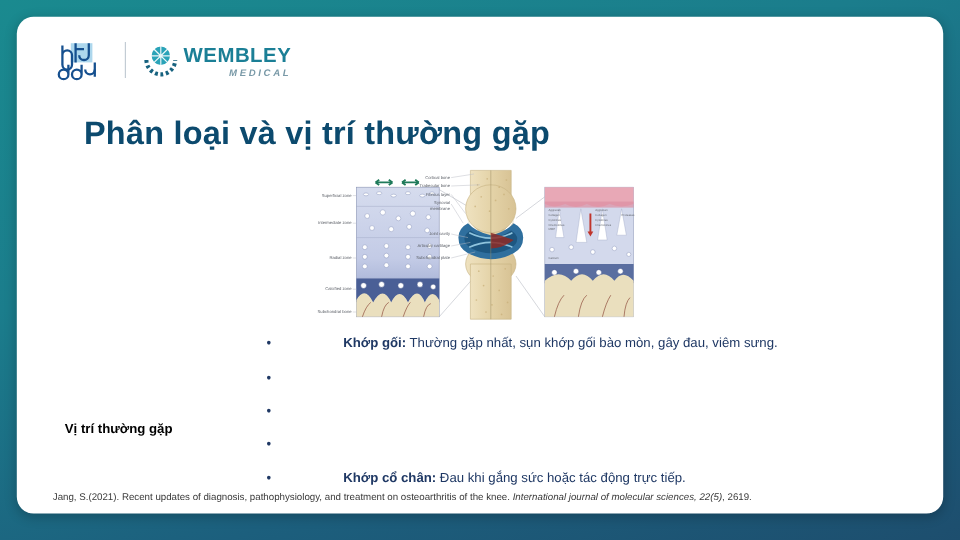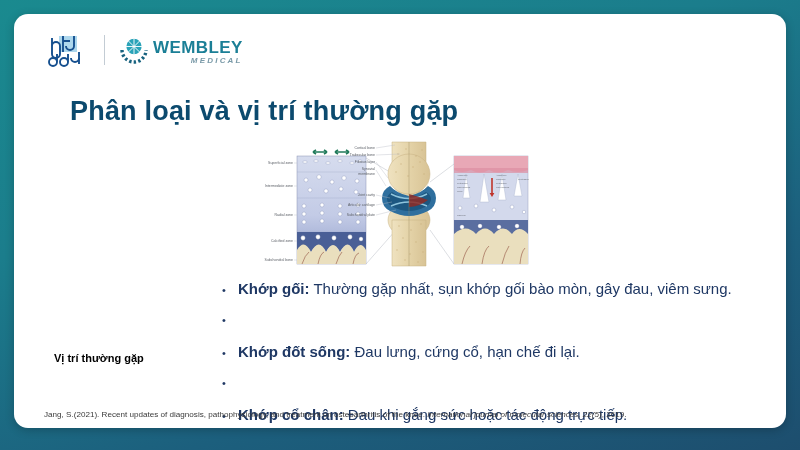--- a/index.html
+++ b/index.html
@@ -40,21 +40,21 @@
   
   #location-label {
     position:absolute; left:40px; top:338px;
     font-size:11px; font-weight:bold; color:#000;
   }
 
   
   #bullet-list { position:absolute; left:208px; top:266px; width:540px; }
   .bullet-row { display:flex; align-items:baseline; margin-bottom:16.5px; }
   .bullet-dot { color:#1f3864; font-size:11px; width:16px; flex:0 0 16px; line-height:1; }
-  .bullet-text { font-size:15px; color:#1f3864; line-height:1.25; }
+  .bullet-text { font-size:11px; color:#1f3864; line-height:1.25;margin-left:48px; }
   .bullet-text b { font-weight:bold; }
 
   
   #citation {
     position:absolute; left:30px; bottom:7px; right:12px;
     font-size:8.1px; color:#3a3a3a; line-height:1.3;
   }
   #citation i { font-style:italic; }
 </style>
 </head>
@@ -331,21 +331,20 @@
       <span class="bullet-dot">•</span>
       <span class="bullet-text"><b>Khớp gối:</b><span> Thường gặp nhất, sụn khớp gối bào mòn, gây đau, viêm sưng.</span></span>
     </div>
 
     <div class="bullet-row">
       <span class="bullet-dot">•</span>
     </div>
 
     <div class="bullet-row">
       <span class="bullet-dot">•</span>
-      <span class="bullet-text"><b>Khớp đốt sống:</b><span> Đau lưng, cứng cổ, hạn chế đi lại.</span></span>
     </div>
 
     <div class="bullet-row">
       <span class="bullet-dot">•</span>
     </div>
 
     <div class="bullet-row">
       <span class="bullet-dot">•</span>
       <span class="bullet-text"><b>Khớp cổ chân:</b><span> Đau khi gắng sức hoặc tác động trực tiếp.</span></span>
     </div>

